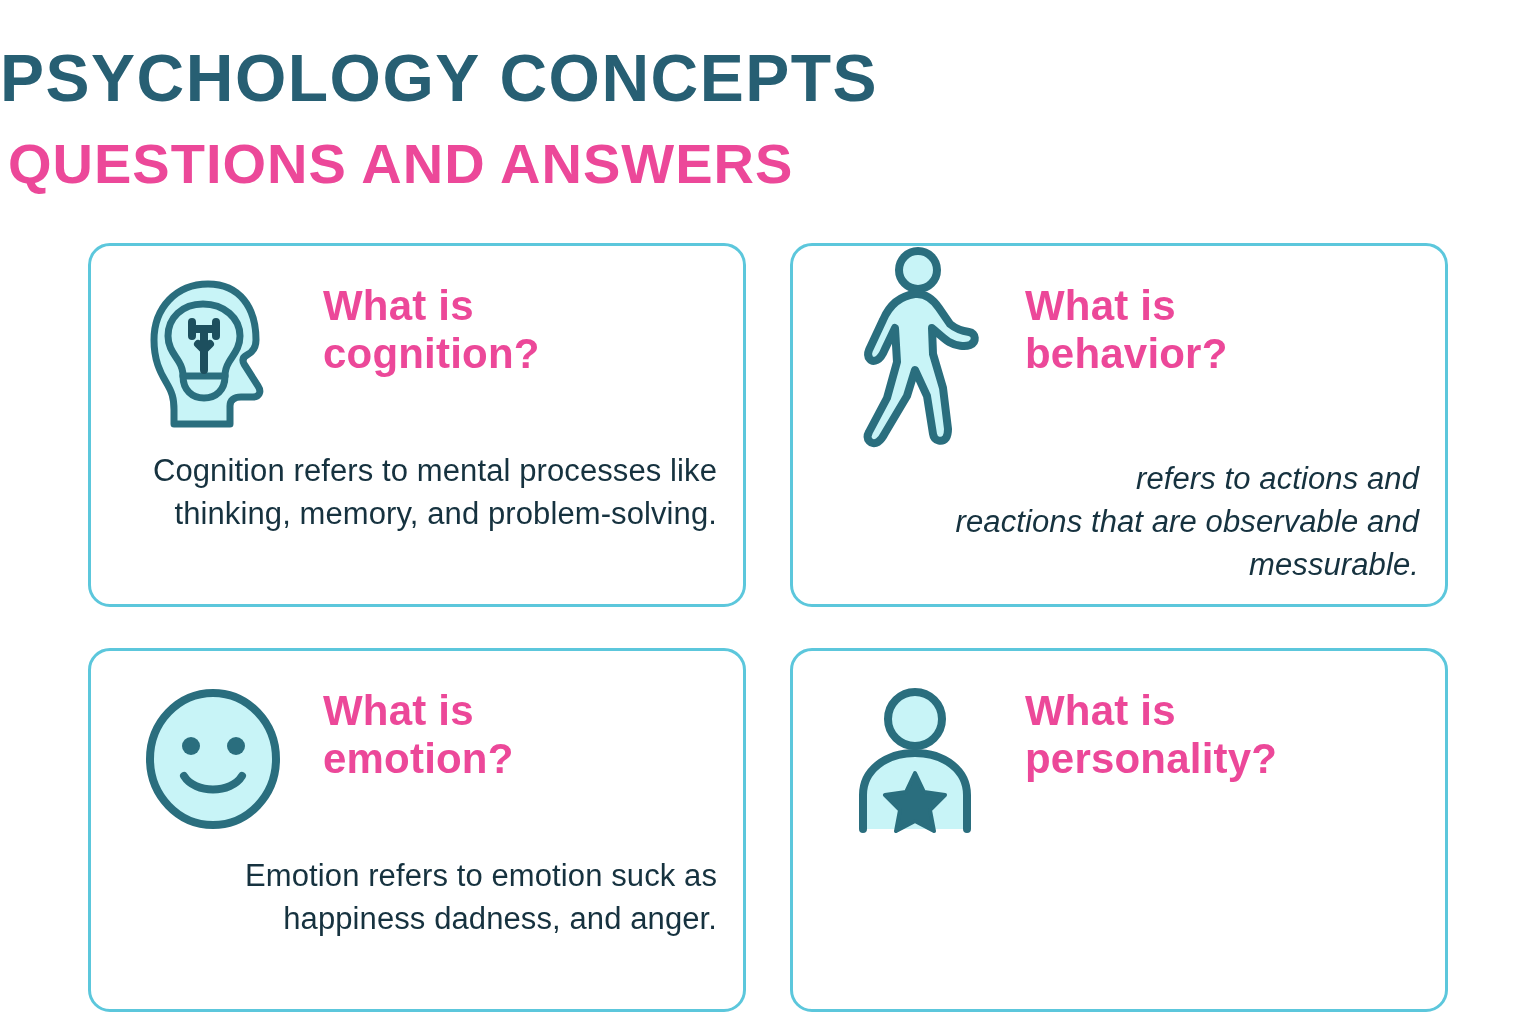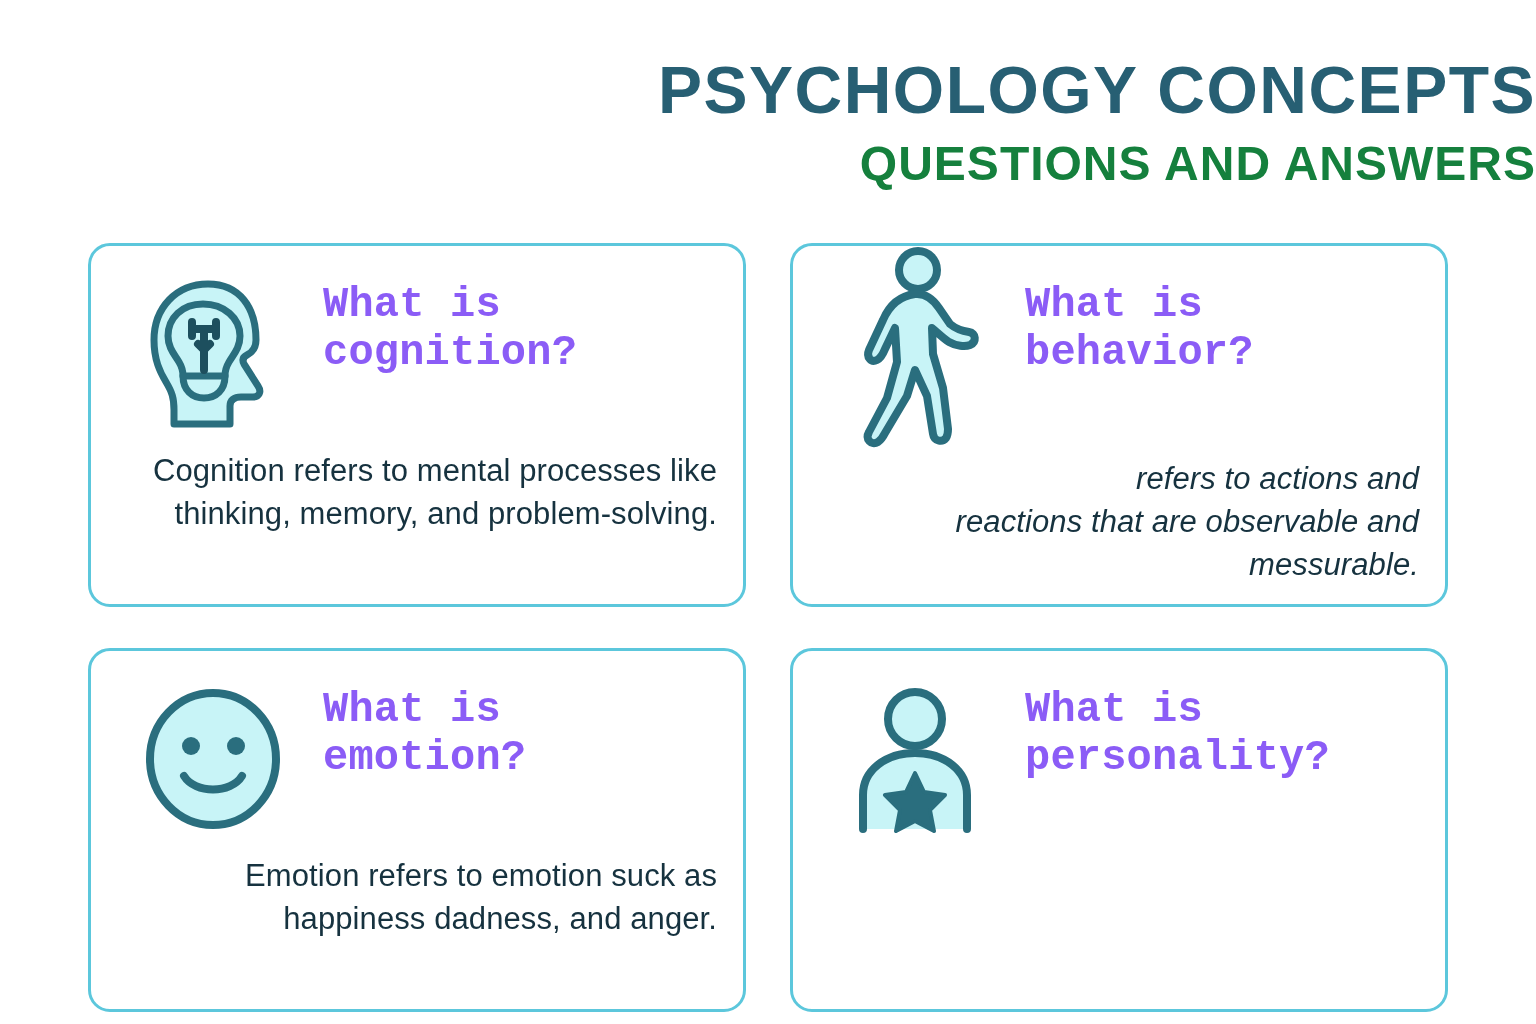--- a/index.html
+++ b/index.html
@@ -15,42 +15,42 @@
   }
   .page {
     position: relative;
     width: 1536px;
     height: 1024px;
   }
 
   
   .header {
     position: absolute;
-    top: 12px;
+    top: 0;
     left: 0;
     width: 1536px;
-    text-align: right;
+    text-align: left;
   }
   .main-title {
     margin: 0;
     padding-top: 44px;
     font-size: 66px;
     font-weight: 700;
     letter-spacing: 1.5px;
     color: #275f73;
     line-height: 1.05;
     font-family: "Liberation Sans", sans-serif;
   }
   .sub-title {
-    margin: 0;
+    margin: 8px;
     padding-top: 14px;
-    font-size: 48px;
+    font-size: 56px;
     font-weight: 600;
     letter-spacing: 1px;
-    color: #15803d;
+    color: #ec4899;
     line-height: 1.05;
     font-family: "Liberation Sans", sans-serif;
   }
 
   
   .card {
     position: absolute;
     box-sizing: border-box;
     width: 658px;
     height: 364px;
@@ -79,24 +79,24 @@
   }
   .icon-box svg { display: block; }
 
   .q-title {
     position: absolute;
     left: 232px;
     top: 36px;
     width: 400px;
     font-size: 42px;
     font-weight: 700;
-    color: #8b5cf6;
+    color: #ec4899;
     line-height: 1.14;
     letter-spacing: 0.2px;
-    font-family: Liberation Mono, monospace;
+    font-family: Liberation Sans, sans-serif;
     white-space: pre-line;
   }
 
   .answer {
     position: absolute;
     left: 56px;
     right: 26px;
     top: 204px;
     font-size: 31px;
     font-weight: 400;

